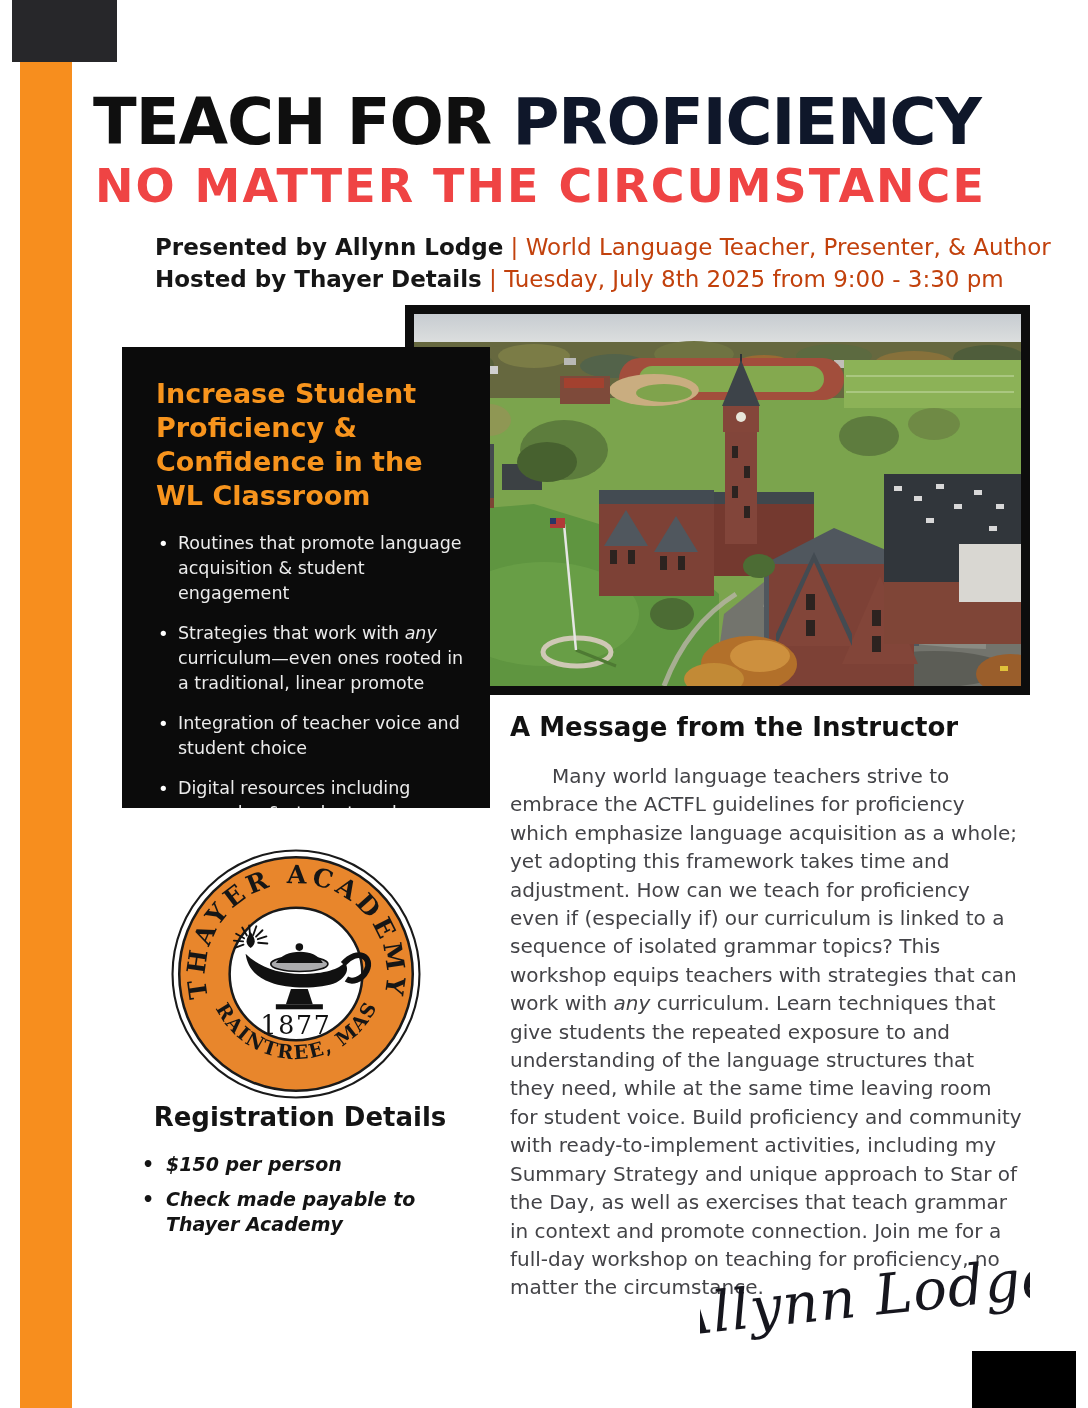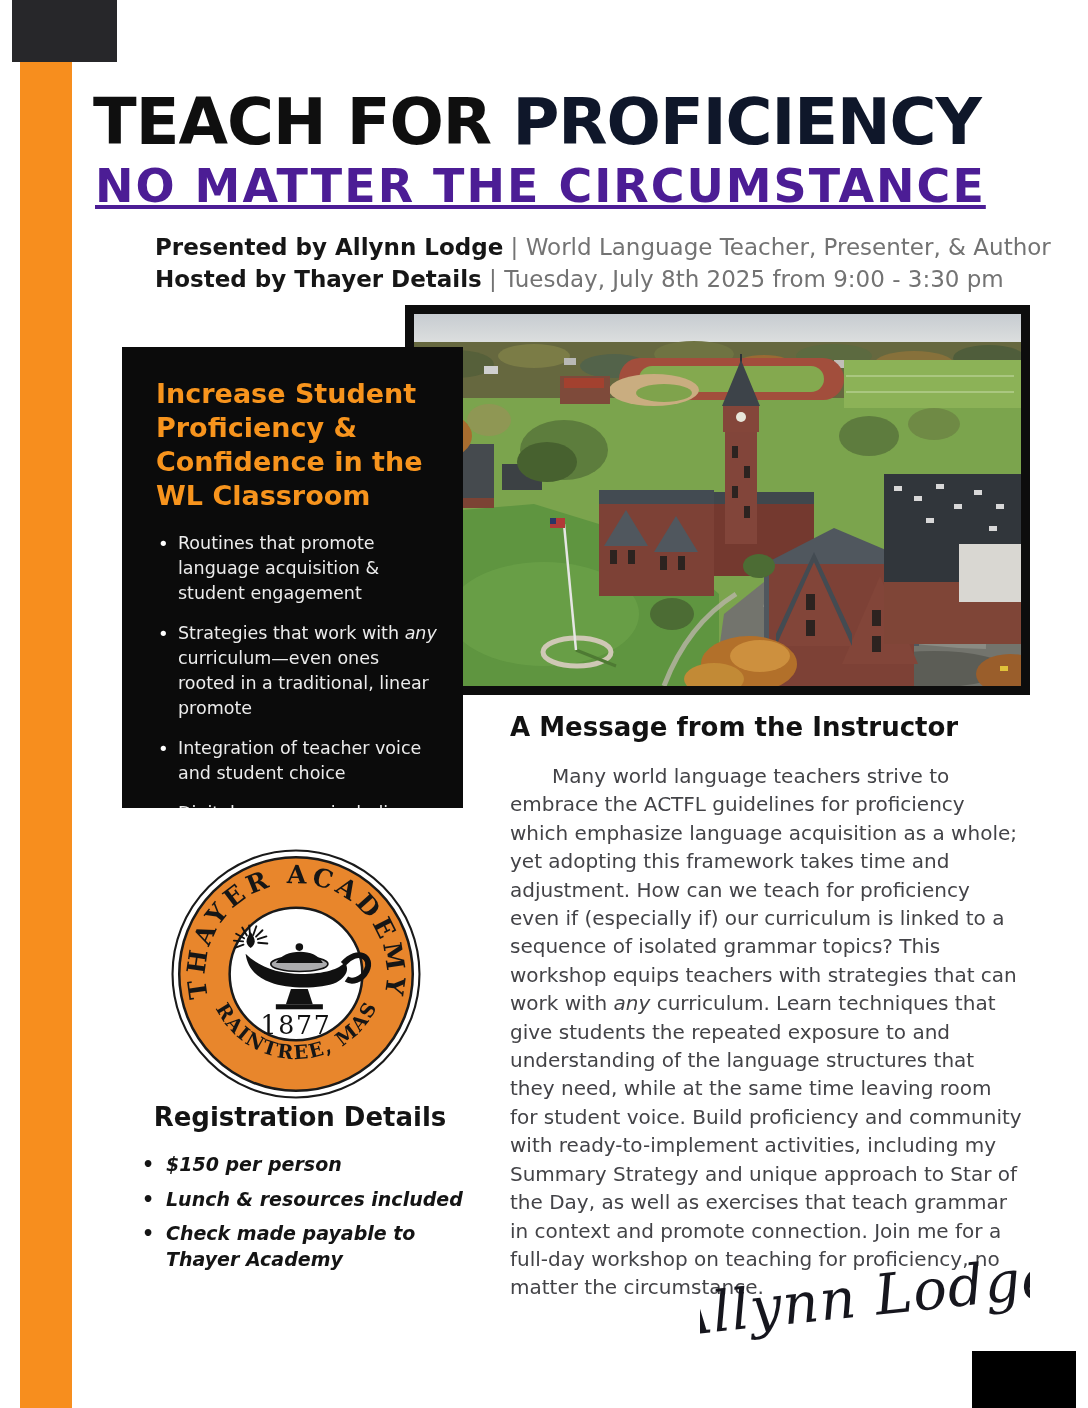--- a/index.html
+++ b/index.html
@@ -7,32 +7,32 @@
         font-family:"DejaVu Sans",sans-serif;margin:0 auto;}
   
   .accent-bar{position:absolute;left:20px;top:62px;width:52px;height:1346px;background:#F78E1E;}
   .corner-top{position:absolute;left:12px;top:0;width:105px;height:62px;background:#27272a;}
   .corner-bottom{position:absolute;left:972px;top:1351px;width:104px;height:57px;background:#000;}
   
   .header{position:absolute;left:93px;top:90px;width:952px;}
   .title{font-size:64px;font-weight:800;letter-spacing:-1px;line-height:1.02;color:#0f0f0f;
          white-space:nowrap;margin:0;}
   .title .accent{color:#0f172a;text-align:center;}
-  .subtitle{font-size:46px;font-weight:800;letter-spacing:2px;line-height:1.04;color:#4c1d95;
-            white-space:nowrap;margin:8px 0 0 2px;text-decoration:underline;}
+  .subtitle{font-size:46px;font-weight:800;letter-spacing:2px;line-height:1.04;color:#ef4444;
+            white-space:nowrap;margin:8px 0 0 2px;}
   .byline{font-size:23px;line-height:1.25;color:#161616;white-space:nowrap;margin:22px 0 0 14px;}
   .byline + .byline{margin-top:3px;}
   .byline b{font-weight:700;margin-left:48px;}
-  .byline .light{font-weight:400;color:#737373;}
+  .byline .light{font-weight:400;color:#c2410c;}
   
   .photo{position:absolute;left:405px;top:305px;width:625px;height:390px;
          border:9px solid #0d0d0d;box-sizing:border-box;background:#7ba44d;z-index:1;}
   .photo svg{display:block;width:100%;height:100%;}
   
-  .hbox{position:absolute;left:122px;top:347px;width:341px;height:461px;background:#0b0b0b;
+  .hbox{position:absolute;left:122px;top:347px;width:368px;height:461px;background:#0b0b0b;
         box-sizing:border-box;padding:30px 24px 0 34px;z-index:2;overflow:hidden;}
   .hbox h3{margin:0;font-size:27px;font-weight:800;line-height:34px;color:#F7941D;}
   .hbox ul{list-style:none;margin:18px 0 0 0;padding:0;}
   .hbox li{position:relative;padding-left:22px;font-size:17.5px;line-height:25px;color:#ececec;
            margin-bottom:15px;}
   .hbox li::before{content:"•";position:absolute;left:2px;top:0;color:#ffffff;font-size:18px;}
   .hbox li i{font-style:italic;}
   
   .seal{position:absolute;left:170px;top:848px;width:252px;height:252px;}
   
@@ -228,21 +228,20 @@
         <rect x="-24" y="34" width="56" height="6" fill="#111"></rect>
       </g>
       <text x="150" y="221" text-anchor="middle" font-family="DejaVu Serif, serif" font-size="30" letter-spacing="2" fill="#111">1877</text>
     </svg>
   </div>
 
   <div class="reg">
     <h3>Registration Details</h3>
     <ul>
       <li>$150 per person</li>
-      <li>Lunch &amp; resources included</li>
       <li>Check made payable to Thayer Academy</li>
     </ul>
   </div>
 
   <div class="msg">
     <h3>A Message from the Instructor</h3>
     <p><span>Many world language teachers strive to embrace the ACTFL guidelines for proficiency which emphasize language acquisition as a whole; yet adopting this framework takes time and adjustment. How can we teach for proficiency even if (especially if) our curriculum is linked to a sequence of isolated grammar topics? This workshop equips teachers with strategies that can work with </span><i>any</i><span> curriculum. Learn techniques that give students the repeated exposure to and understanding of the language structures that they need, while at the same time leaving room for student voice. Build proficiency and community with ready-to-implement activities, including my Summary Strategy and unique approach to Star of the Day, as well as exercises that teach grammar in context and promote connection. Join me for a full-day workshop on teaching for proficiency, no matter the circumstance.</span></p>
   </div>
 
   <div class="sig">

